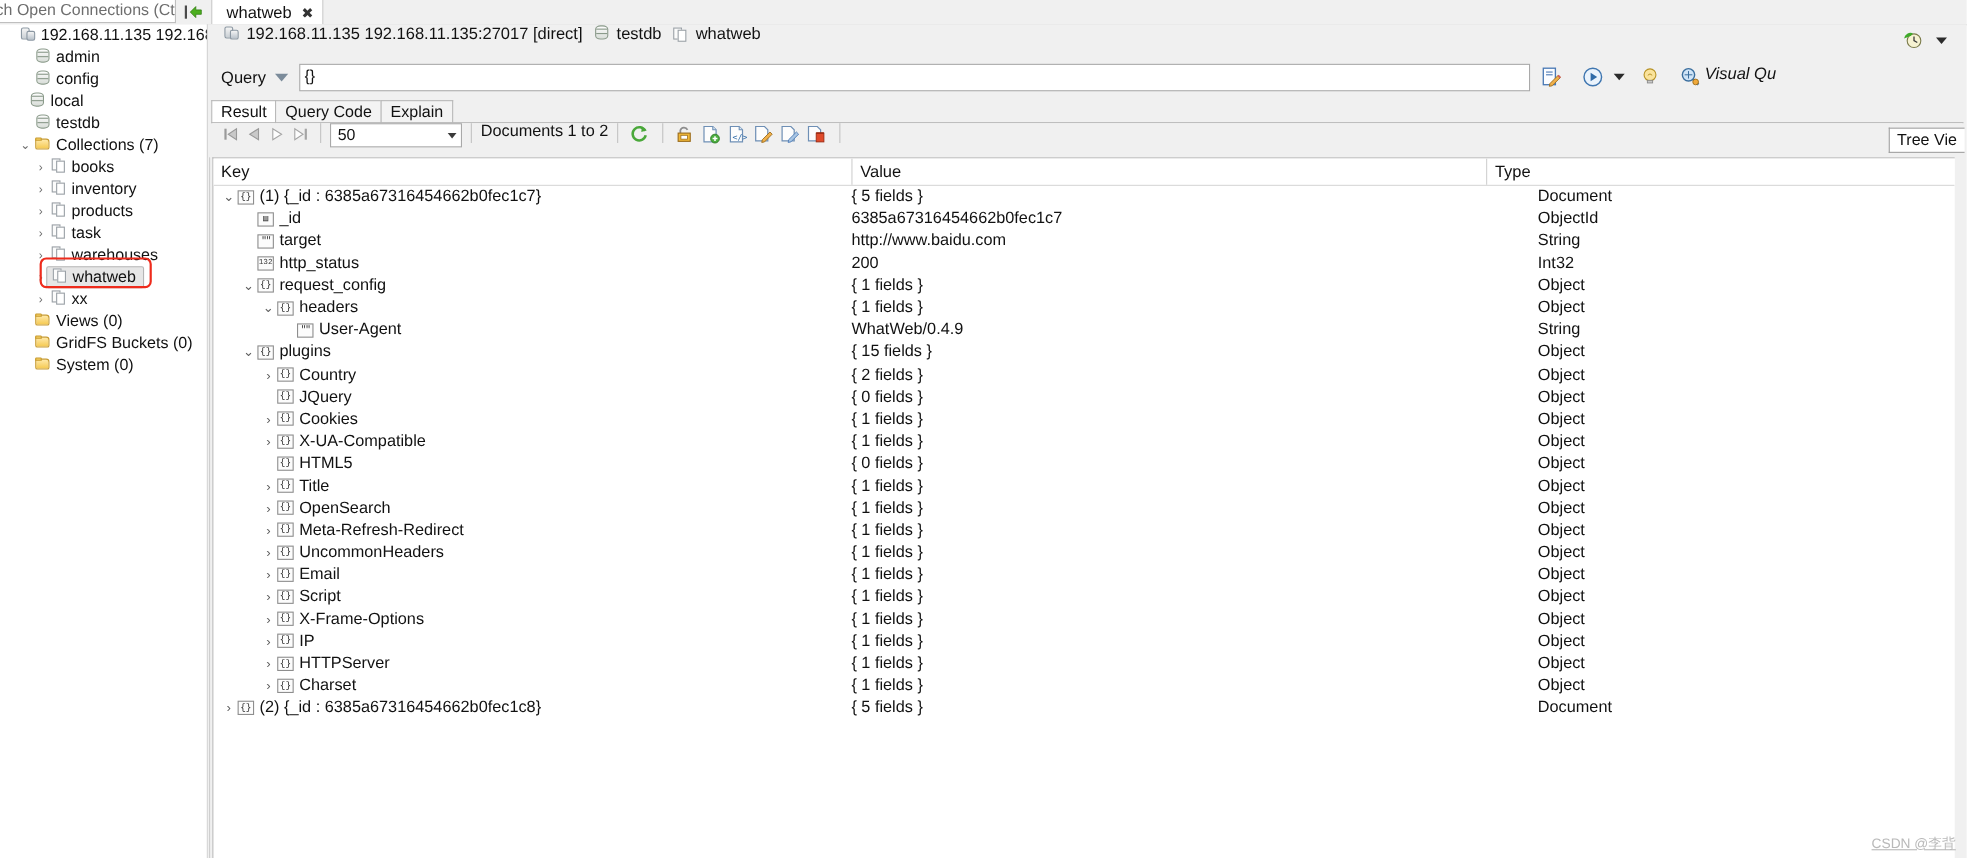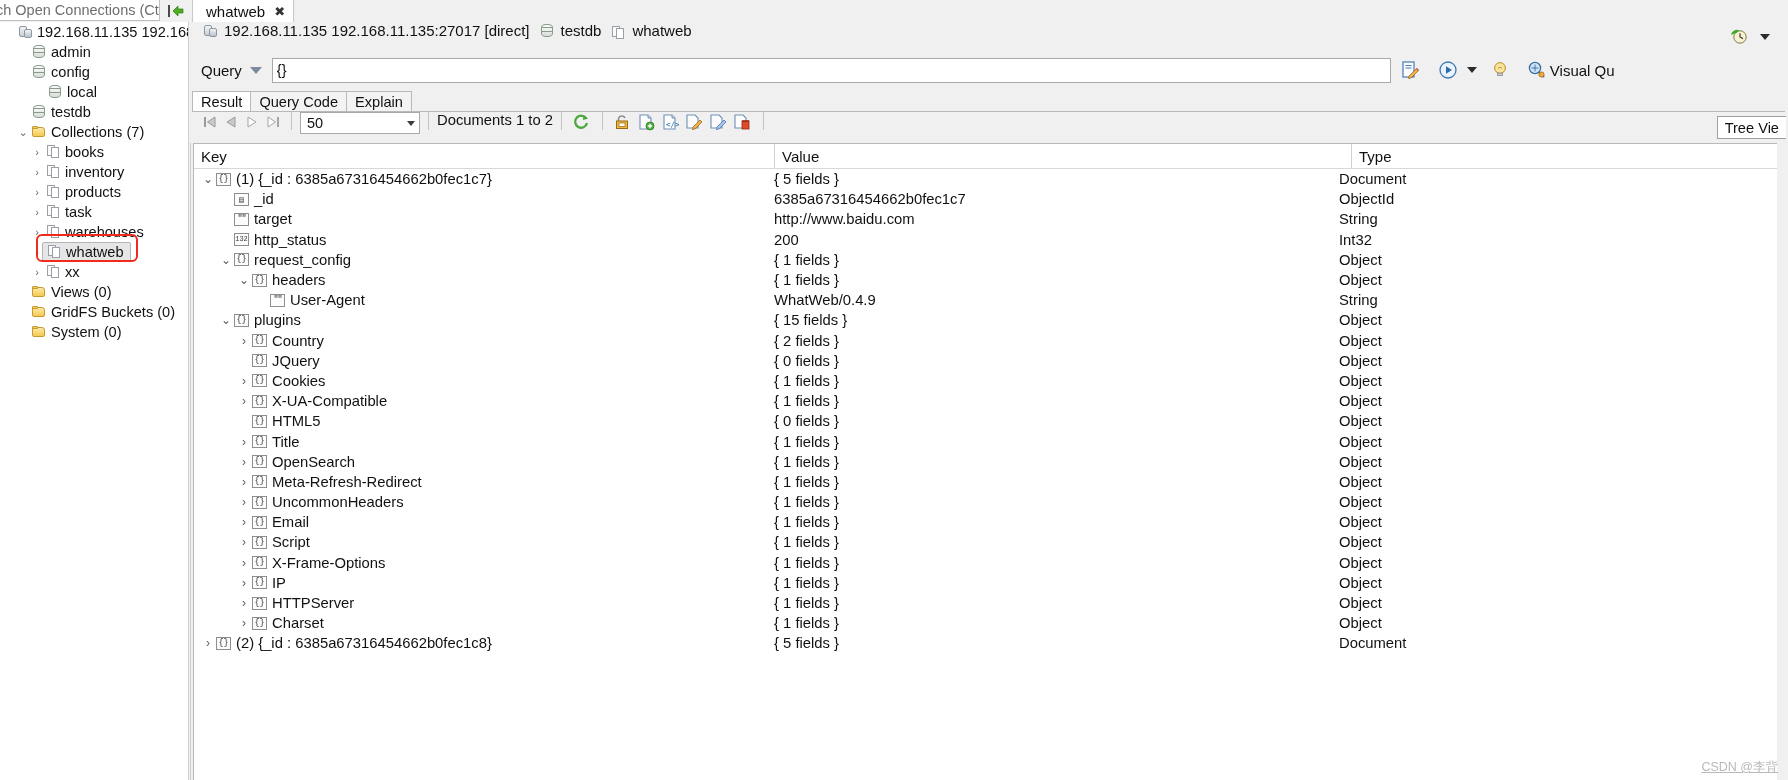--- a/index.html
+++ b/index.html
@@ -149,21 +149,21 @@
     border-top:7px solid #7b8b9a;margin-right:10px;
   }
   .qinput{
     width:1119px;height:25px;background:#fff;border:1px solid #a9a9a9;
     box-sizing:border-box;font-size:14.5px;color:#111;
     padding:2px 4px;font-family:"Liberation Sans", sans-serif;
     outline:none;
   }
   .qbtn{width:26px;height:24px;margin-left:6px;display:flex;align-items:center;justify-content:center;}
   .smallcaret{width:0;height:0;border-left:5px solid transparent;border-right:5px solid transparent;border-top:6px solid #2b2b2b;margin-left:6px;}
-  .vq{display:flex;align-items:center;margin-left:14px;font-size:15px;color:#111;white-space:nowrap;}
+  .vq{display:flex;margin-left:14px;font-size:15px;color:#111;white-space:nowrap;font-style:italic;}
   .vq .ic{margin-right:5px;}
 
   
   .restabs{
     position:absolute;left:3px;top:68px;height:22px;display:flex;align-items:flex-end;
   }
   .rtab{
     height:21px;padding:0 8px;display:flex;align-items:center;
     border:1px solid #b9b9b9;border-bottom:none;background:#f3f3f3;
     font-size:14.6px;color:#111;box-sizing:border-box;margin-right:-1px;
@@ -212,21 +212,21 @@
   .grow{position:relative;height:20.2px;width:100%;}
   .gkey{
     position:absolute;left:0;top:0;height:20.2px;display:flex;align-items:center;
     font-size:14.8px;color:#111;white-space:nowrap;
   }
   .gval{
     position:absolute;left:580px;top:0;height:20.2px;display:flex;align-items:center;
     font-size:14.8px;color:#111;white-space:nowrap;
   }
   .gtype{
-    position:absolute;left:1145px;top:0;height:20.2px;display:flex;align-items:center;
+    position:absolute;left:1204px;top:0;height:20.2px;display:flex;align-items:center;
     font-size:14.8px;color:#111;white-space:nowrap;
   }
   .twist{
     display:inline-block;width:16px;flex:0 0 16px;text-align:center;
     color:#5d5d5d;font-size:12px;
   }
   .twist.blank{color:transparent;}
   
   .bi{
     display:inline-block;width:15px;height:13px;flex:0 0 15px;
@@ -287,21 +287,21 @@
             <span class="lbl">admin</span>
           </span>
         </div>
         <div class="tree-row" style="padding-left: 16px;">
           <span class="tw blank">&nbsp;</span>
           <span style="display: flex; align-items: center;">
             <span class="ic"><span class="db-ic"></span></span>
             <span class="lbl">config</span>
           </span>
         </div>
-        <div class="tree-row" style="padding-left: 32px;">
+        <div class="tree-row" style="padding-left: 11px;">
           <span class="tw blank">&nbsp;</span>
           <span style="display: flex; align-items: center;">
             <span class="ic"><span class="db-ic"></span></span>
             <span class="lbl">local</span>
           </span>
         </div>
         <div class="tree-row" style="padding-left: 16px;">
           <span class="tw blank">&nbsp;</span>
           <span style="display: flex; align-items: center;">
             <span class="ic"><span class="db-ic"></span></span>

